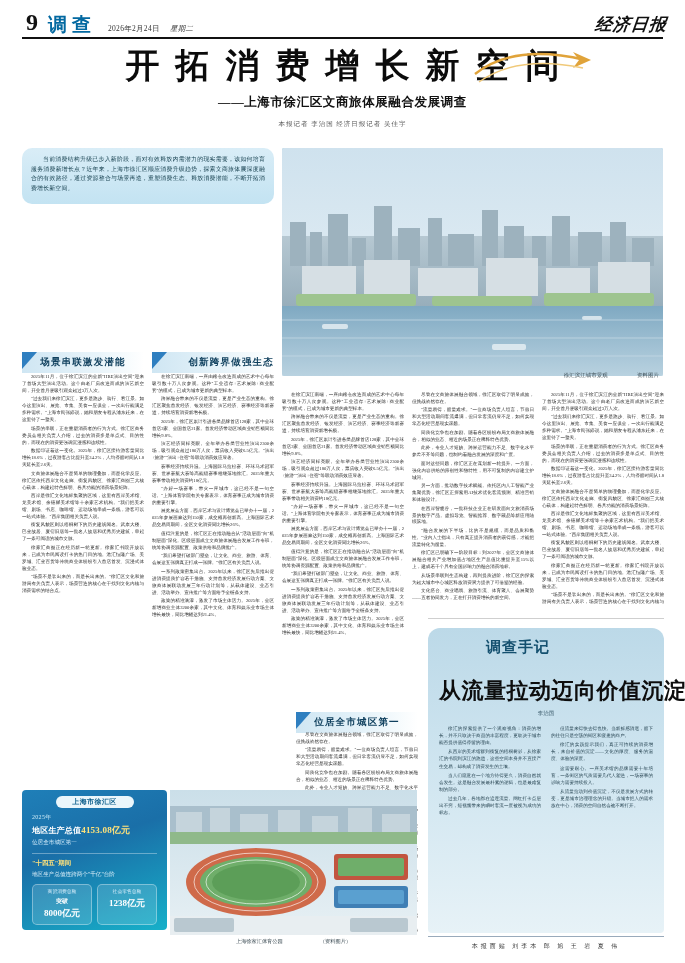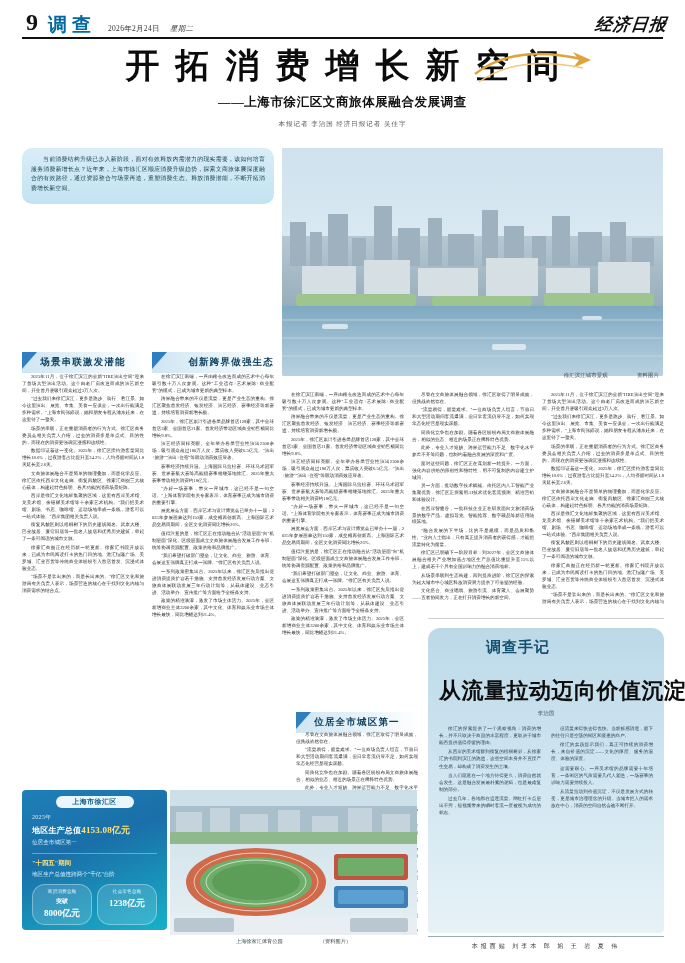--- a/index.html
+++ b/index.html
@@ -136,21 +136,21 @@
   .info-big { font-size:8px; font-weight:bold; color:#ffffff; margin-top:2px;
               letter-spacing:.2px; }
   .info-big em { font-style:normal; color:#ffe27a; font-size:9px; }
   .info-sub { font-size:5.6px; color:#d8eefb; margin-top:2px; }
   .info-divider { height:1px; background:rgba(255,255,255,.35); margin:6px 0 5px; }
   .info-tag { font-size:6.4px; color:#ffe27a; font-weight:bold; }
   .info-line2 { font-size:5.6px; color:#e2f3fb; margin-top:2px; line-height:1.5; }
   .info-cards { display:flex; gap:5px; margin-top:6px; }
   .info-card {
     flex:1; background:rgba(255,255,255,.14); border:1px solid rgba(255,255,255,.35);
-    border-radius:13px; padding:4px 3px; text-align:center;
+    border-radius:5px; padding:4px 3px; text-align:center;
   }
   .ic-label { font-size:4.8px; color:#d8eefb; line-height:1.4; }
   .ic-mid { font-size:6px; color:#fff; font-weight:bold; margin-top:1px; }
   .ic-val { font-size:9px; color:#ffffff; font-weight:bold; margin-top:1px; }
 
   
   .bot-photo {
     position:absolute; left:170px; top:790px; width:247px; height:145px;
     overflow:hidden; background:#8fb8c9;
   }

